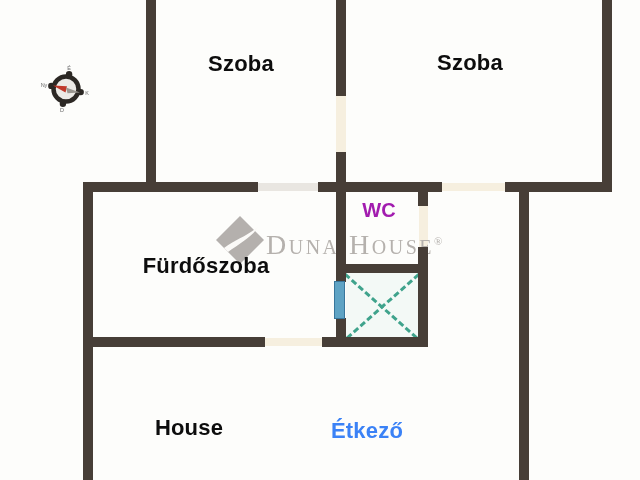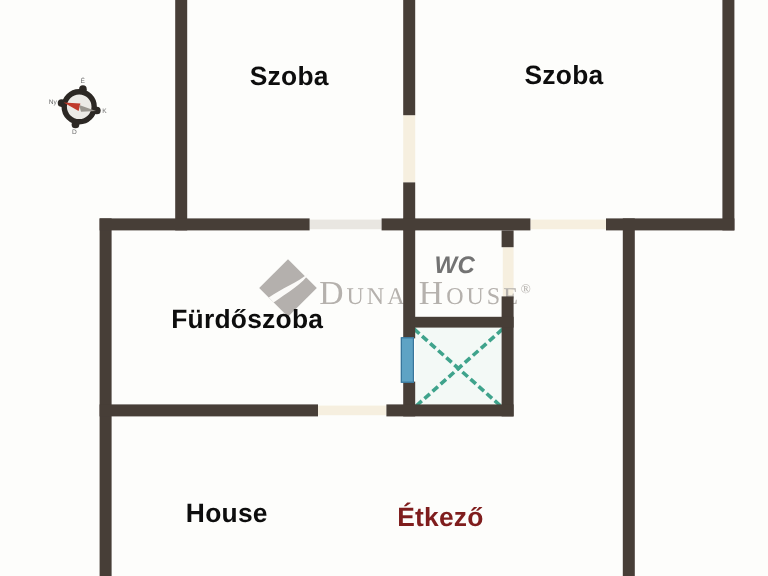--- a/index.html
+++ b/index.html
@@ -75,24 +75,24 @@
       <div class="wall" style="left: 83px; top: 337px; width: 182px; height: 10px; background: rgb(71, 62, 55);"></div>
       <div class="wall" style="left: 322px; top: 337px; width: 106px; height: 10px; background: rgb(71, 62, 55);"></div>
       <div class="wall" style="left: 342px; top: 264px; width: 86px; height: 9px; background: rgb(71, 62, 55);"></div>
     </div>
 
   <div id="window-el" style="left: 334px; top: 281px; width: 11px; height: 38px; background: rgb(94, 163, 196); border-color: rgb(56, 118, 155);"></div>
 
   <div id="labels-layer">
       <span class="room-label" style="left: 241px; top: 64px; font-size: 22px; color: rgb(13, 13, 13);">Szoba</span>
       <span class="room-label" style="left: 470px; top: 63px; font-size: 22px; color: rgb(13, 13, 13);">Szoba</span>
-      <span class="room-label" style="left: 379px; top: 222px; font-size: 20px; color: #737373; font-style: italic;">WC</span>
+      <span class="room-label" style="left: 379px; top: 210px; font-size: 20px; color: #a21caf;">WC</span>
       <span class="room-label" style="left: 206px; top: 266px; font-size: 22px; color: rgb(13, 13, 13);">Fürdőszoba</span>
       <span class="room-label" style="left: 189px; top: 428px; font-size: 22px; color: rgb(13, 13, 13);">House</span>
-      <span class="room-label" style="left: 367px; top: 431px; font-size: 22px; color: #7f1d1d;">Étkező</span>
+      <span class="room-label" style="left: 367px; top: 431px; font-size: 22px; color: #3b82f6;">Étkező</span>
     </div>
 
   <svg id="compass-svg" width="640" height="480" viewBox="0 0 640 480">
     <g>
       <circle cx="69.1" cy="74.3" r="3.2" fill="#2c2824"></circle>
       <circle cx="80.7" cy="92.1" r="3.2" fill="#2c2824"></circle>
       <circle cx="62.9" cy="103.7" r="3.2" fill="#2c2824"></circle>
       <circle cx="51.3" cy="85.9" r="3.2" fill="#2c2824"></circle>
       <circle cx="66" cy="89" r="12.5" fill="#eceae6" stroke="#2c2824" stroke-width="4.5"></circle>
       <polygon points="53,85.5 67,86.2 65.5,92.5" fill="#c0392b"></polygon>

